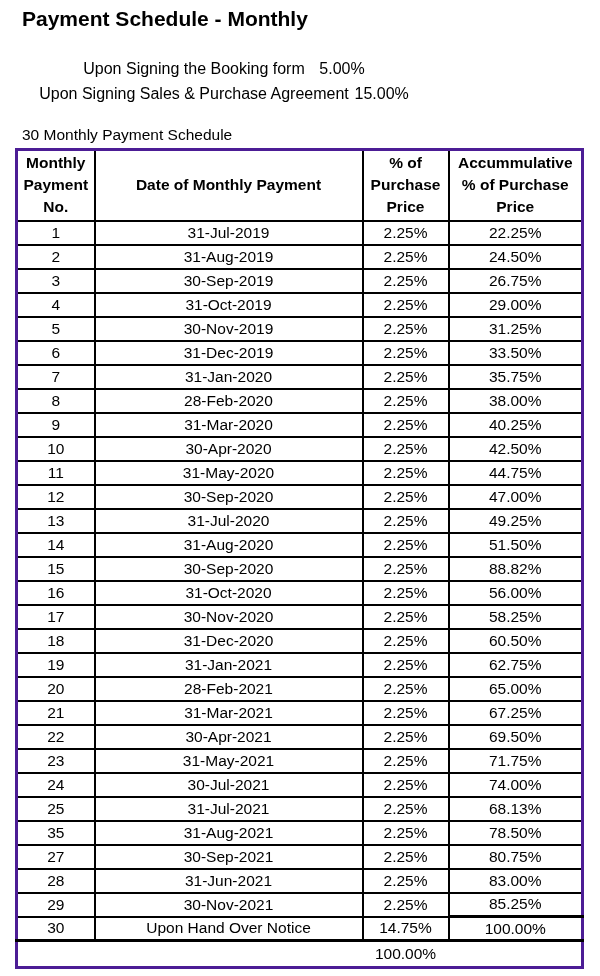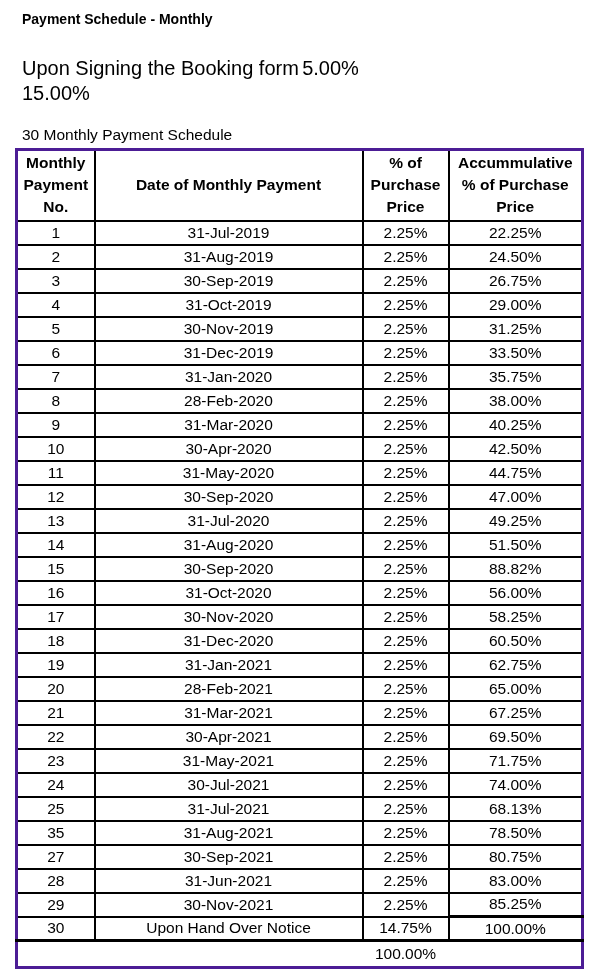--- a/index.html
+++ b/index.html
@@ -11,34 +11,34 @@
     font-family: "Liberation Sans", "DejaVu Sans", sans-serif;
   }
   body {
     width: 600px;
     height: 976px;
     padding-top: 9px;
     overflow: hidden;
   }
   .page-title {
     margin: 0 0 0 22px;
-    font-size: 14px;
+    font-size: 21px;
     line-height: 20px;
     font-weight: bold;
   }
   .pre-rows {
     margin: 27px 0 0 22px;
     width: 404px;
   }
   .pre-row {
     display: flex;
-    justify-content: flex-start;
+    justify-content: center;
     height: 25px;
     line-height: 25px;
-    font-size: 20px;
+    font-size: 16px;
   }
   .pre-row .value {
     text-align: right;
     min-width: 60px;
   }
   .table-title {
     margin: 20px 0 0 22px;
     font-size: 15.5px;
     line-height: 18px;
     font-weight: normal;
@@ -88,20 +88,21 @@
 <body>
 
 <h1 class="page-title">Payment Schedule - Monthly</h1>
 
 <div class="pre-rows">
   <div class="pre-row">
     <span class="label">Upon Signing the Booking form</span>
     <span class="value">5.00%</span>
   </div>
   <div class="pre-row">
+    <span class="label">Upon Signing Sales &amp; Purchase Agreement</span>
     <span class="value">15.00%</span>
   </div>
 </div>
 
 <h2 class="table-title">30 Monthly Payment Schedule</h2>
 
 <table class="schedule">
   <colgroup>
     <col class="c-no">
       <col class="c-date">

